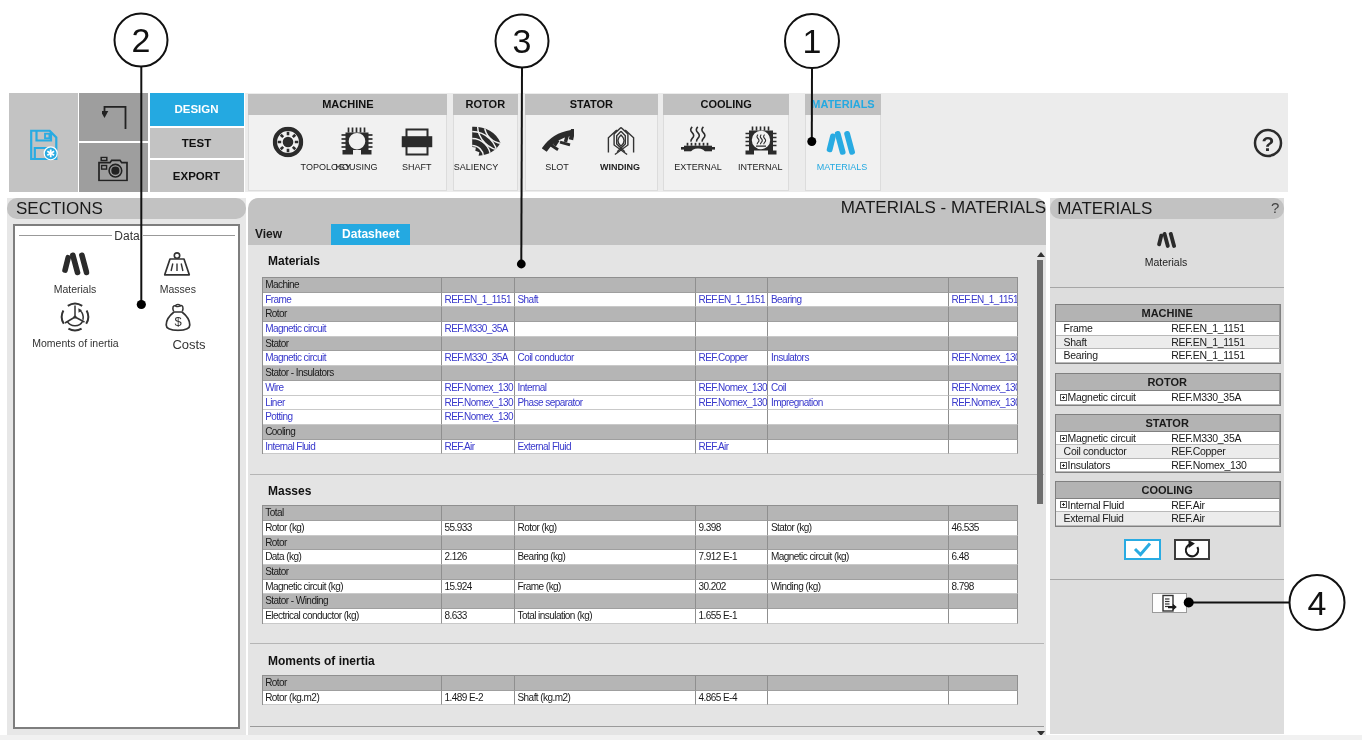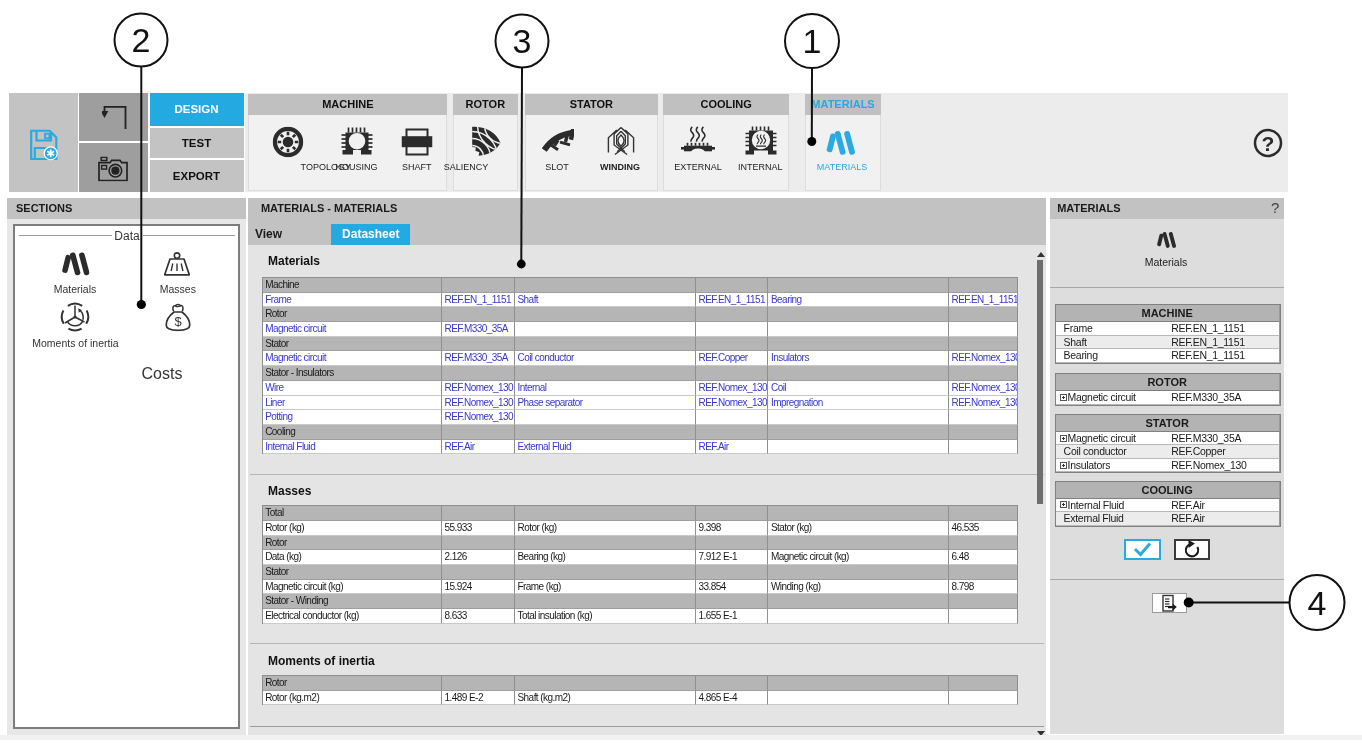--- a/index.html
+++ b/index.html
@@ -1,20 +1,20 @@
 <!DOCTYPE html>
 <html><head>
 <meta charset="utf-8">
 <style>
 * { margin:0; padding:0; box-sizing:border-box; }
 html,body { width:1362px; height:748px; background:#fff; font-family:"Liberation Sans", sans-serif; overflow:hidden; }
 body { position:relative; }
 .abs { position:absolute; }
 .bar { background:#c2c2c2; }
-.hdrtxt { font-weight:bold; font-size:11px; color:#1a1a1a; }
+.hdrtxt { font-weight:normal; font-size:17px; color:#1a1a1a;border-radius:10px; }
 .grouphead { background:#c0c0c0; font-weight:bold; font-size:11px; color:#111; text-align:center; }
 .groupbody { background:#f1f1f1; border:1px solid #dcdcdc; border-top:none; }
 .glabel { position:absolute; font-size:9px; color:#222; text-align:center; transform:translateX(-50%); white-space:nowrap; }
 .ic { position:absolute; transform:translate(-50%,-50%); }
 .dtbl { display:grid; grid-template-columns:179.3px 73px 181px 72.5px 180.5px 69px; grid-auto-rows:14.7px; border:1px solid #8f8f8f; border-right:none; border-bottom:none; background:#fff; }
 .dtbl > div { border-right:1px solid #8f8f8f; border-bottom:1px solid #c9c9c9; font-size:10px; letter-spacing:-0.55px; line-height:13.8px; padding:0 0 0 2.5px; overflow:hidden; white-space:nowrap; }
 .dtbl > div.sec { background:#b5b5b5; color:#1a1a1a; border-bottom:1px solid #9f9f9f; }
 .dtbl > div.b { color:#3838cc; }
 .dtbl > div.k { color:#1a1a1a; }
 .rtbl { display:grid; grid-template-columns:111.6px 112.5px; border:1px solid #808080; background:#fff; }
@@ -43,21 +43,21 @@
 <div class="abs" style="left:149.5px; top:160px; width:94px; height:32px; background:#c3c3c3; color:#111; font-weight:bold; font-size:11.5px; display:flex; align-items:center; justify-content:center;">EXPORT</div>
 
 <div class="abs grouphead" style="left:248.3px; top:94px; width:199.1px; height:21px; line-height:21px;">MACHINE</div>
 <div class="abs groupbody" style="left:248.3px; top:115px; width:199.1px; height:75.5px;"></div>
 <div class="glabel" style="left:287.8px; top:161.5px;margin-left:38px;">TOPOLOGY</div>
 <div class="glabel" style="left:356.5px; top:161.5px;text-align:right;">HOUSING</div>
 <div class="glabel" style="left:416.7px; top:161.5px;">SHAFT</div>
 
 <div class="abs grouphead" style="left:452.6px; top:94px; width:65.5px; height:21px; line-height:21px;">ROTOR</div>
 <div class="abs groupbody" style="left:452.6px; top:115px; width:65.5px; height:75.5px;"></div>
-<div class="glabel" style="left:466px; top:161.5px;text-align:center;">SALIENCY</div>
+<div class="glabel" style="left:476px; top:161.5px;text-align:center;">SALIENCY</div>
 
 <div class="abs grouphead" style="left:524.5px; top:94px; width:133.7px; height:21px; line-height:21px;">STATOR</div>
 <div class="abs groupbody" style="left:524.5px; top:115px; width:133.7px; height:75.5px;"></div>
 <div class="glabel" style="left:557px; top:161.5px;">SLOT</div>
 <div class="glabel" style="left:620px; top:161.5px;font-weight:bold;">WINDING</div>
 
 <div class="abs grouphead" style="left:663.3px; top:94px; width:125.7px; height:21px; line-height:21px;">COOLING</div>
 <div class="abs groupbody" style="left:663.3px; top:115px; width:125.7px; height:75.5px;"></div>
 <div class="glabel" style="left:698px; top:161.5px;">EXTERNAL</div>
 <div class="glabel" style="left:760.2px; top:161.5px;">INTERNAL</div>
@@ -70,23 +70,23 @@
 <div class="abs bar hdrtxt" style="left:7px; top:197.6px; width:239px; height:21.4px; line-height:21.4px; padding-left:9px;">SECTIONS</div>
 <div class="abs" style="left:13px; top:223.8px; width:226.6px; height:505.6px; background:#fff; border:2px solid #7e7e7e;"></div>
 
 <div class="abs" style="left:18.5px; top:235.2px; width:93px; height:1px; background:#999;"></div>
 <div class="abs" style="left:143px; top:235.2px; width:91.6px; height:1px; background:#999;"></div>
 <div class="abs" style="left:108px; top:229px; width:38px; text-align:center; font-size:12px; color:#333;">Data</div>
 
 <div class="abs" style="left:75px; top:283px; transform:translateX(-50%); font-size:10.5px; color:#333;">Materials</div>
 <div class="abs" style="left:177.8px; top:283px; transform:translateX(-50%); font-size:10.5px; color:#333;">Masses</div>
 <div class="abs" style="left:75.4px; top:337px; transform:translateX(-50%); font-size:10.5px; color:#333; white-space:nowrap;">Moments of inertia</div>
-<div class="abs" style="left:162px; top:337px; transform:translateX(-50%); font-size:16px; color:#333;margin-top:28px;">Costs</div>
-
-<div class="abs bar hdrtxt" style="left:247.9px; top:197.6px; width:798.1px; height:37px; line-height:20.1px; padding-left:13px;">MATERIALS - MATERIALS</div>
+<div class="abs" style="left:189px; top:337px; transform:translateX(-50%); font-size:13px; color:#333;">Costs</div>
+
+<div class="abs bar hdrtxt" style="left:247.9px; top:197.6px; width:798.1px; height:37px; line-height:20.1px; padding-left:7px;text-align:right;">MATERIALS - MATERIALS</div>
 <div class="abs bar" style="left:247.9px; top:224.4px; width:798.1px; height:21px;"></div>
 <div class="abs" style="left:255px; top:224.4px; height:21px; line-height:21px; font-weight:bold; font-size:12px; color:#1a1a1a;">View</div>
 <div class="abs" style="left:331.2px; top:224.4px; width:79.1px; height:21px; line-height:21px; background:#24a9e1; color:#fff; font-weight:bold; font-size:12px; text-align:center;">Datasheet</div>
 <div class="abs" id="centerbody" style="left:247.9px; top:245.4px; width:798.1px; height:494.6px; background:#e4e4e4;"></div>
 
 <div class="abs" style="left:268px; top:254px; font-weight:bold; font-size:12px; color:#111;">Materials</div>
 <div class="abs" style="left:268px; top:484px; font-weight:bold; font-size:12px; color:#111;">Masses</div>
 <div class="abs" style="left:268px; top:654px; font-weight:bold; font-size:12px; color:#111;">Moments of inertia</div>
 <div class="abs" style="left:250px; top:473.5px; width:794px; height:1px; background:#b5b5b5;"></div>
 <div class="abs" style="left:250px; top:643px; width:794px; height:1px; background:#b5b5b5;"></div>
@@ -194,21 +194,21 @@
     <div class="k">6.48</div>
   <div class="sec">Stator</div>
     <div class="sec"></div>
     <div class="sec"></div>
     <div class="sec"></div>
     <div class="sec"></div>
     <div class="sec"></div>
   <div class="k">Magnetic circuit (kg)</div>
     <div class="k">15.924</div>
     <div class="k">Frame (kg)</div>
-    <div class="k">33.854</div>
+    <div class="k">30.202</div>
     <div class="k">Winding (kg)</div>
     <div class="k">8.798</div>
   <div class="sec">Stator - Winding</div>
     <div class="sec"></div>
     <div class="sec"></div>
     <div class="sec"></div>
     <div class="sec"></div>
     <div class="sec"></div>
   <div class="k">Electrical conductor (kg)</div>
     <div class="k">8.633</div>

